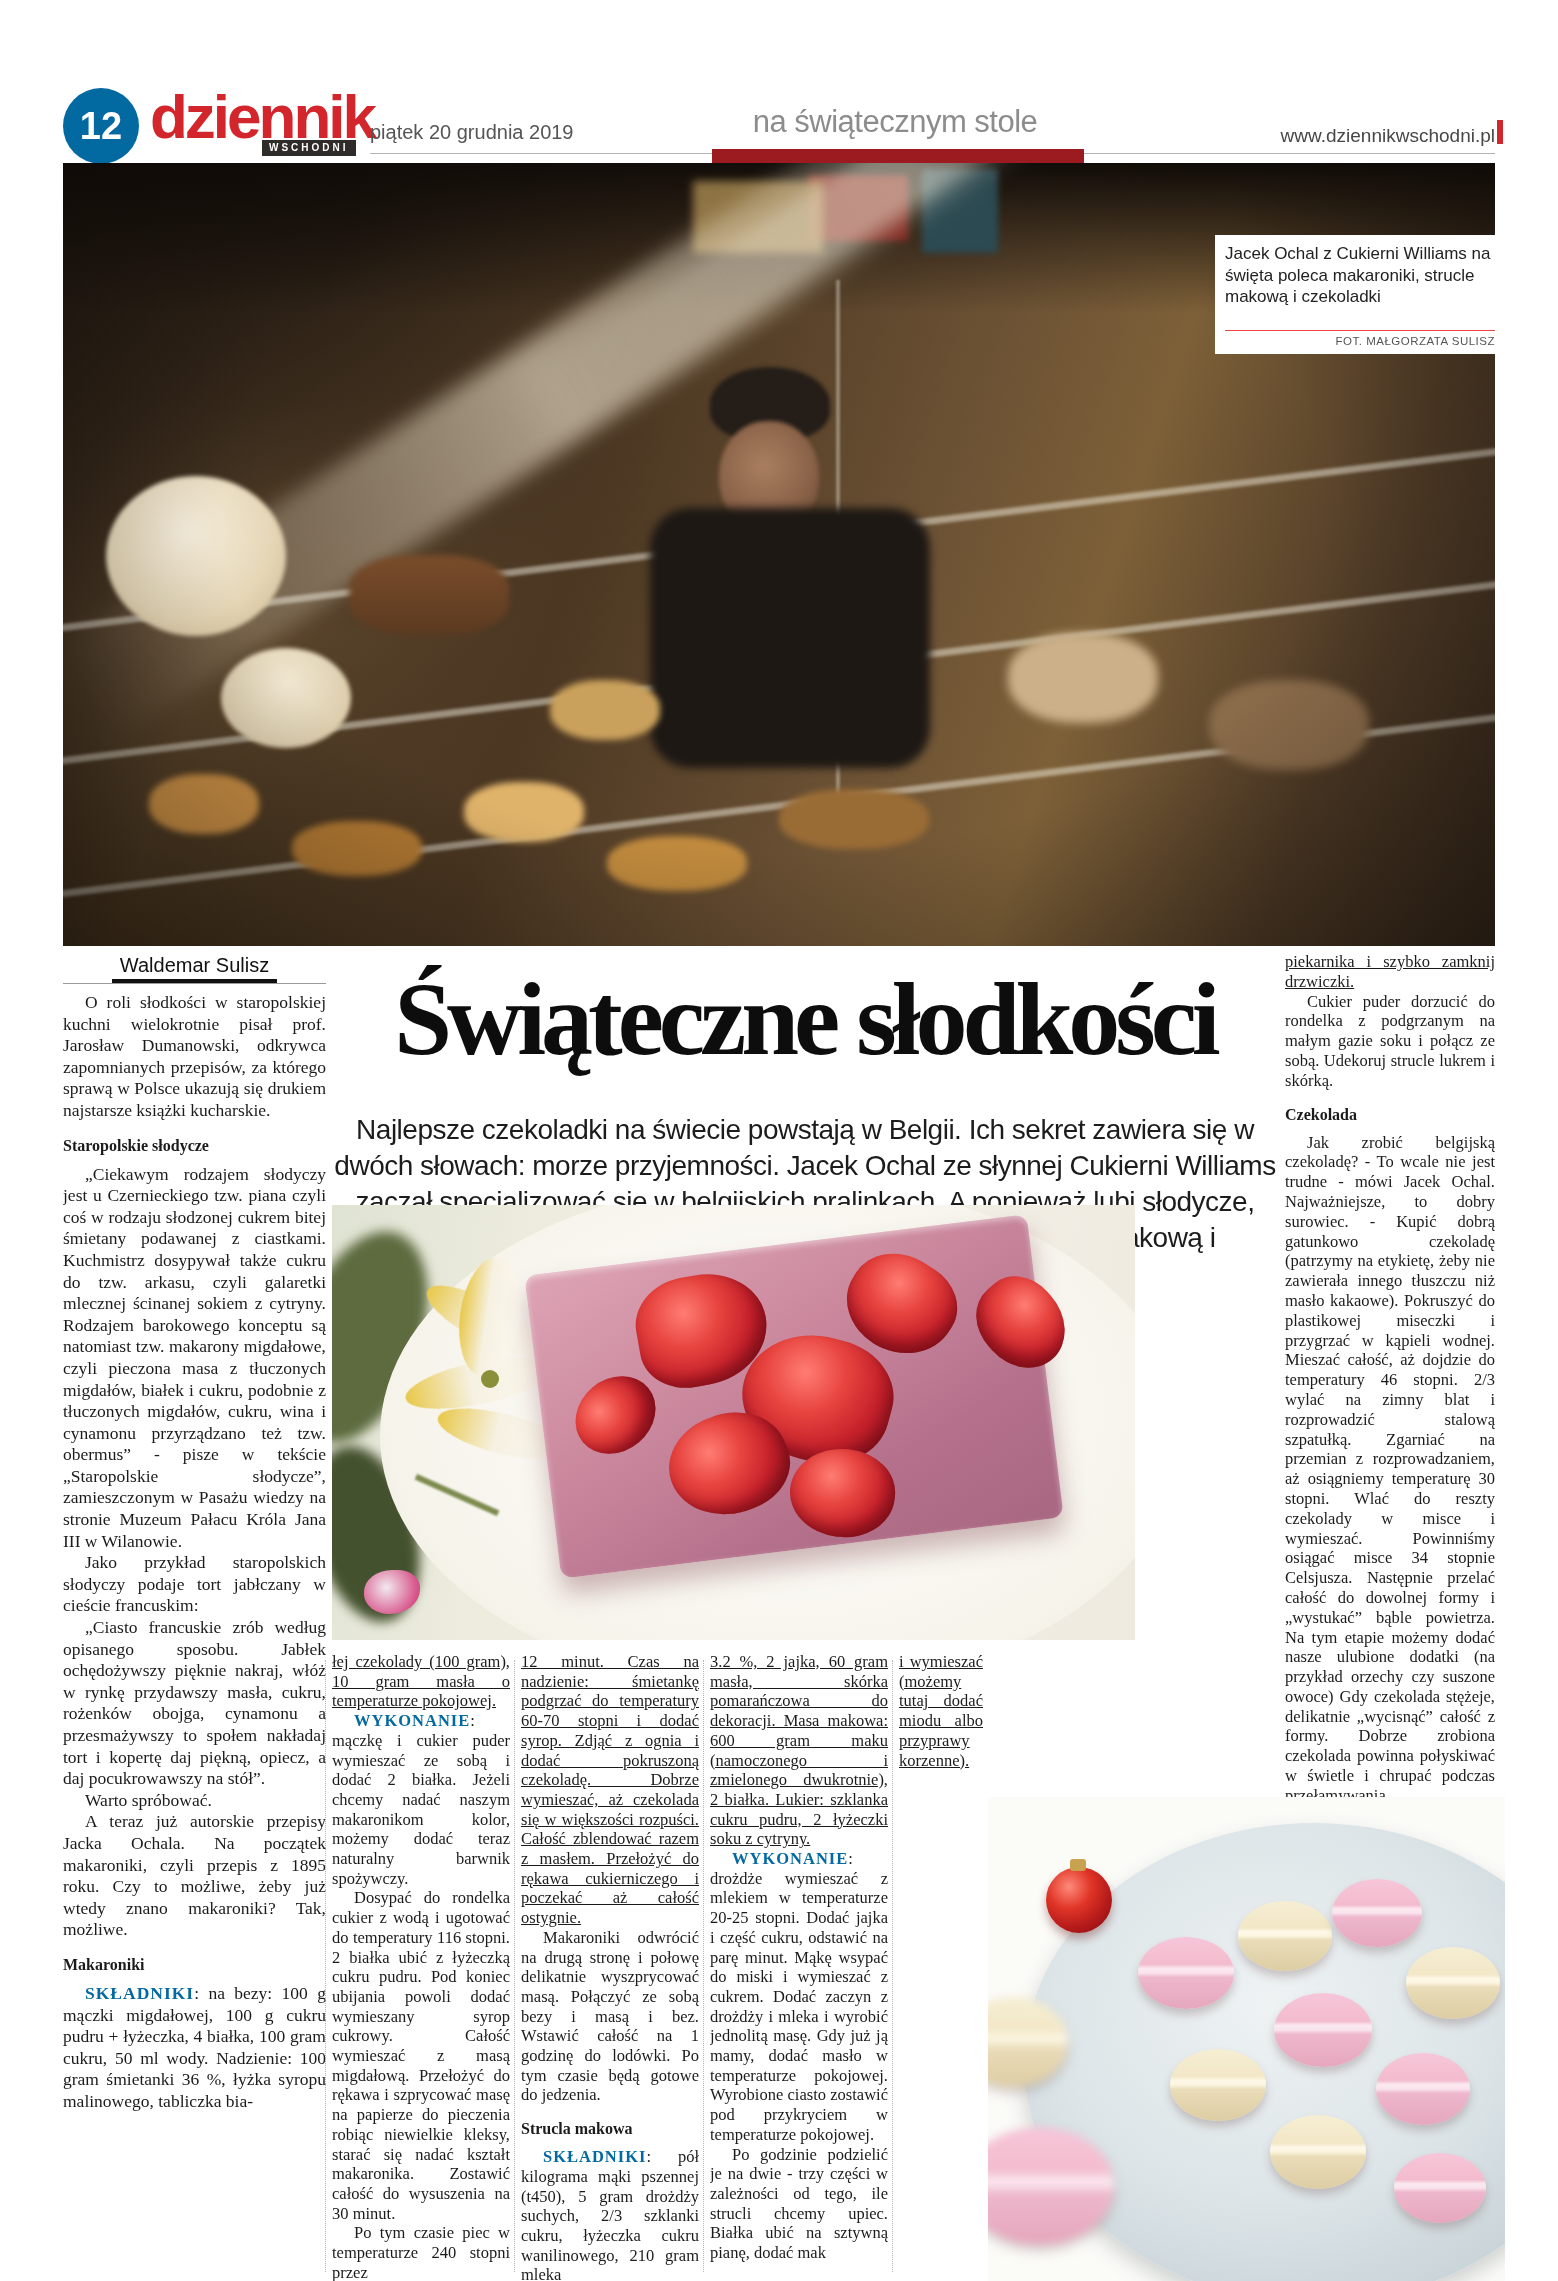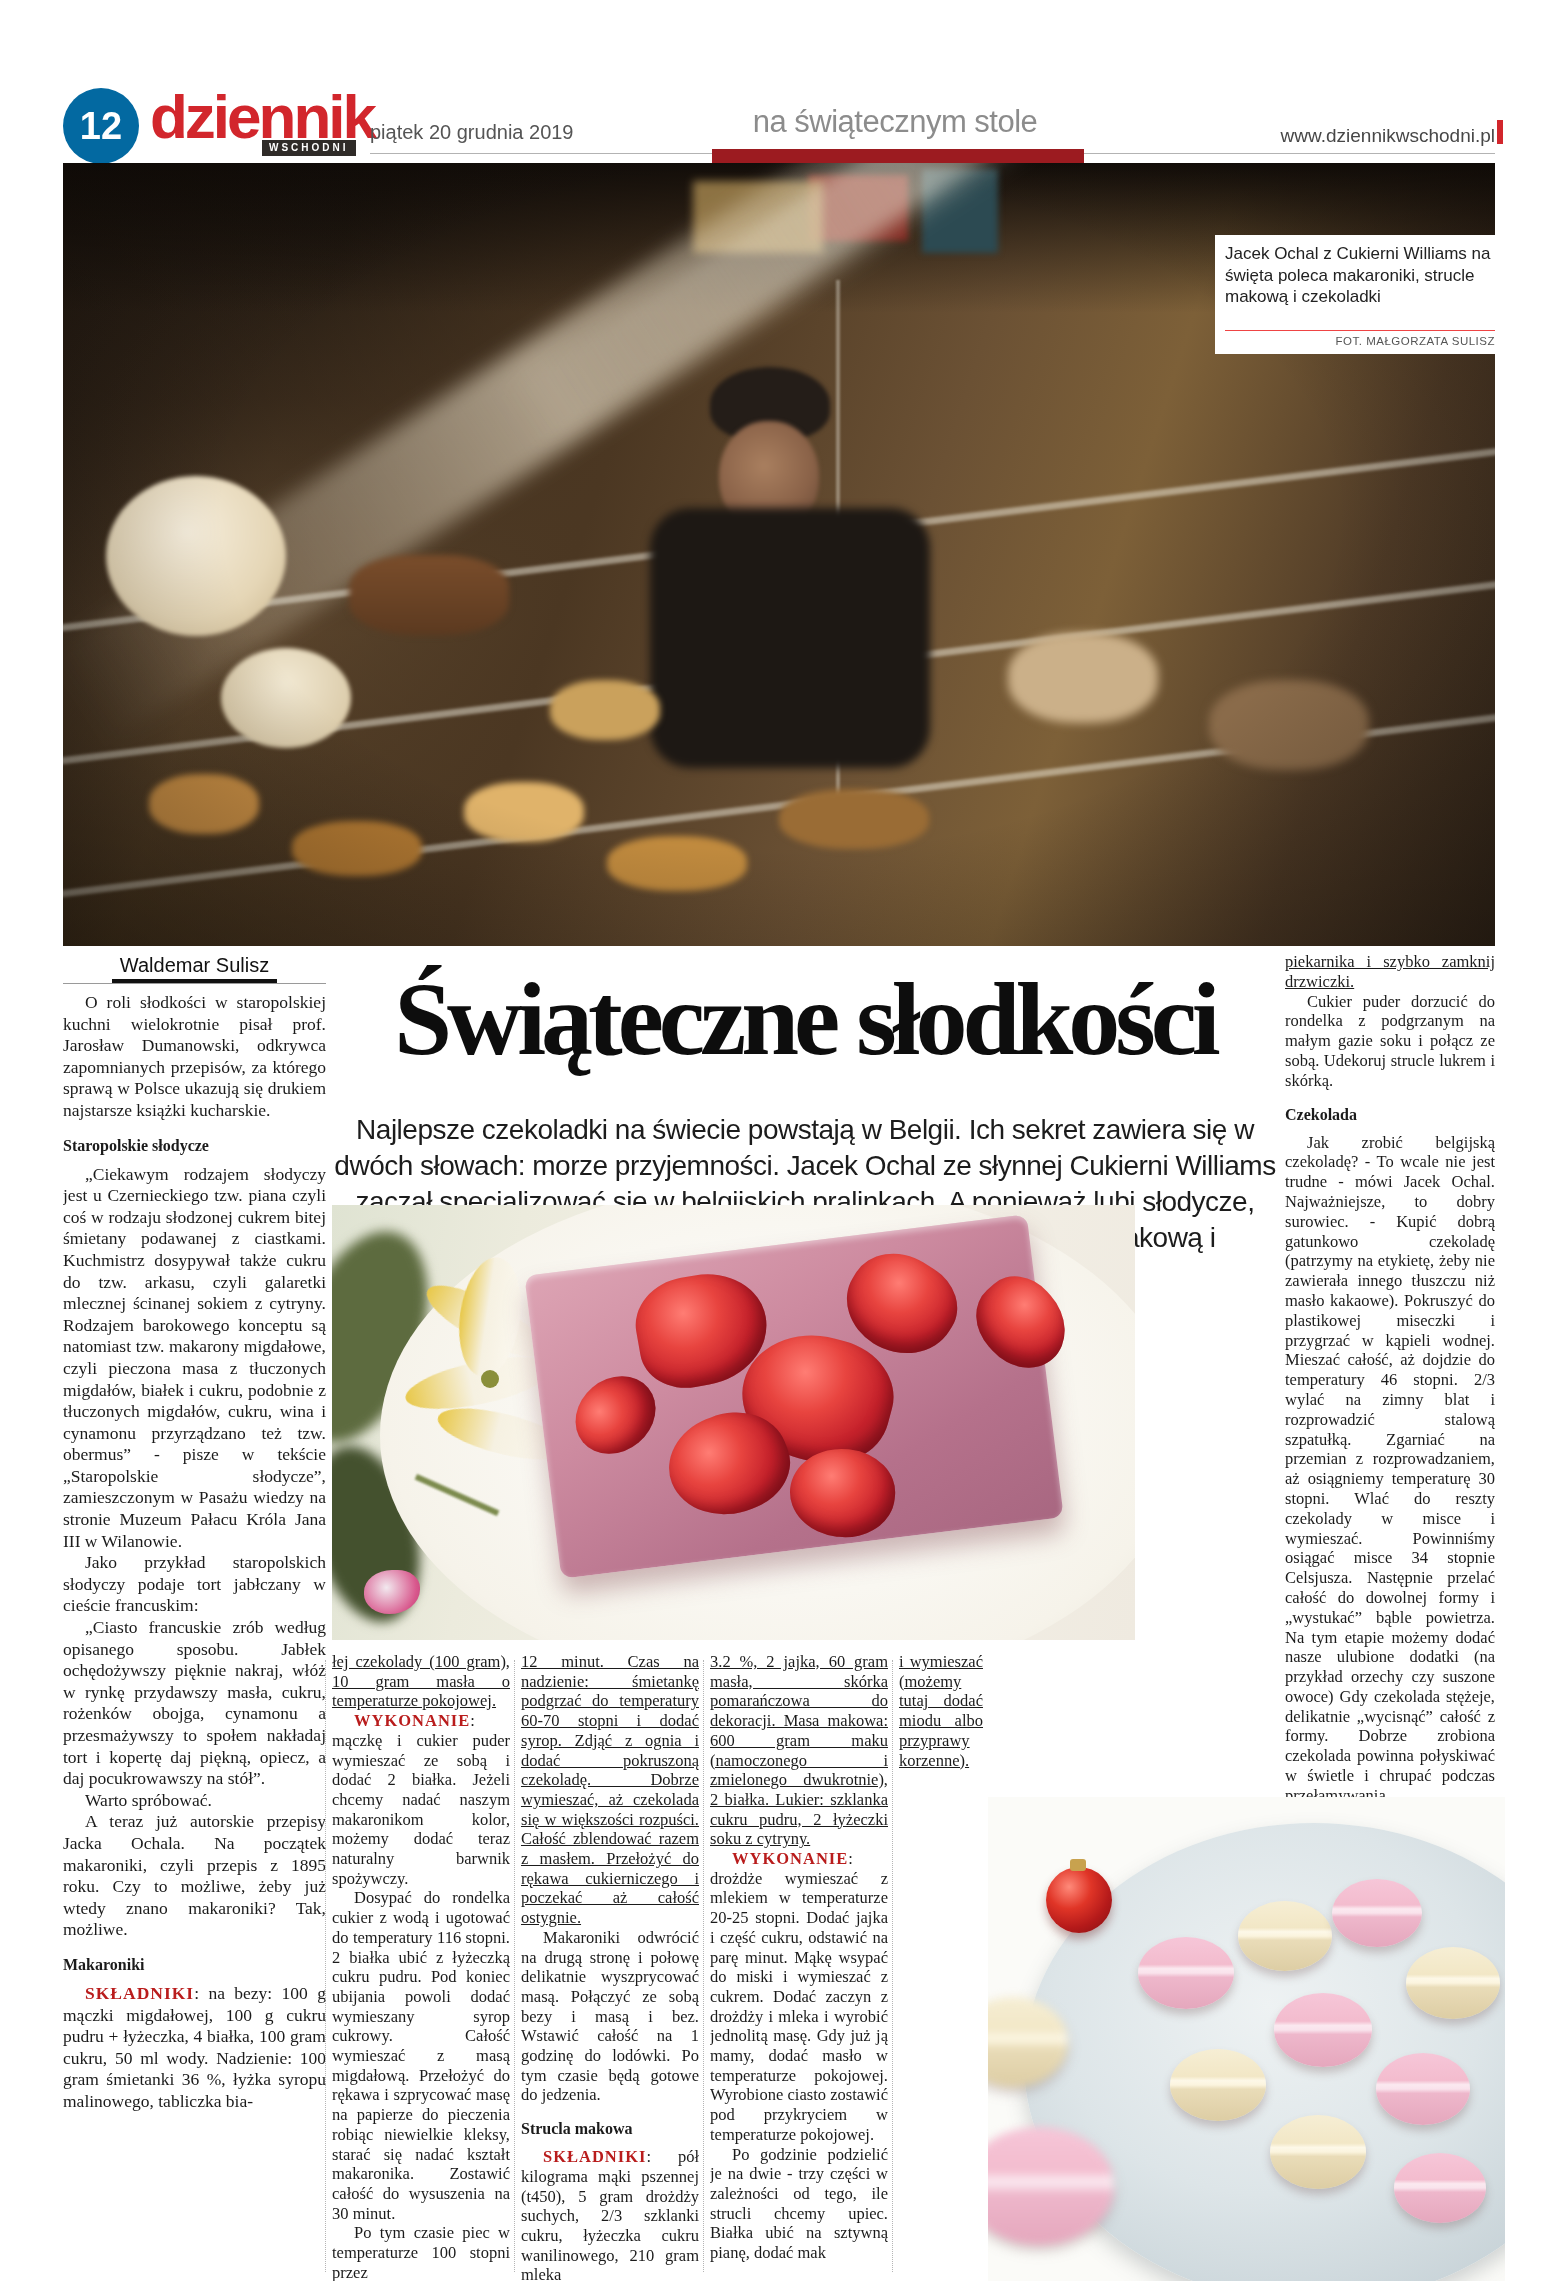--- a/index.html
+++ b/index.html
@@ -55,21 +55,21 @@
 
   
   .headline{left:330px;top:944px;width:950px;height:160px;overflow:hidden;text-align:center;
             font:700 104px/150px "Liberation Serif",serif;color:#0d0d0d;letter-spacing:-5px;}
   .lede{left:333px;top:1112px;width:944px;height:150px;overflow:hidden;text-align:center;
         font:28px/36px "Liberation Sans",sans-serif;color:#1c1c1c;letter-spacing:-0.5px;}
   .col{overflow:hidden;text-align:justify;hyphens:auto;}
   .col p{margin:0;text-indent:22px;}
   .col p.noindent{text-indent:0;text-decoration:underline;}
   .col .subhead{font-weight:700;font-size:16px;line-height:24px;margin:12px 0 6px;text-indent:0;text-align:left;}
-  .kw{color:#b91c1c;font-weight:700;letter-spacing:1px;}
+  .kw{color:#0369a1;font-weight:700;letter-spacing:1px;}
   .col1{left:63px;top:952px;width:263px;height:1329px;font-size:17.5px;line-height:21.6px;}
   .author-wrap{border-bottom:1px solid #9a9a9a;text-align:center;margin-bottom:8px;}
   .author{display:inline-block;border-bottom:4px solid #111;padding:0 8px 1px;
           font:20px/26px "Liberation Sans",sans-serif;color:#111;}
   .col6{left:1285px;top:952px;width:210px;height:862px;font-size:16.5px;line-height:19.8px;}
   .rcol{top:1652px;width:178px;height:629px;font-size:16.5px;line-height:19.7px;}
   .c2{left:332px;} .c3{left:521px;} .c4{left:710px;} .c5{left:899px;}
   .vrule{top:1660px;width:0;height:612px;border-left:1px dotted #b5b5b5;}
   .cutout{float:right;width:86px;height:484px;margin:145px 0 0 8px;}
 
@@ -190,21 +190,21 @@
 
   <div class="abs vrule" style="left:325px;"></div>
   <div class="abs vrule" style="left:514px;"></div>
   <div class="abs vrule" style="left:703px;"></div>
   <div class="abs vrule" style="left:892px;"></div>
 
   <div class="abs col rcol c2">
     <p class="noindent">łej czekolady (100 gram), 10 gram masła o temperaturze pokojowej.</p>
     <p><span class="kw">WYKONANIE</span><span>: mączkę i cukier puder wymieszać ze sobą i dodać 2 białka. Jeżeli chcemy nadać naszym makaronikom kolor, możemy dodać teraz naturalny barwnik spożywczy.</span></p>
     <p>Dosypać do rondelka cukier z wodą i ugotować do temperatury 116 stopni. 2 białka ubić z łyżeczką cukru pudru. Pod koniec ubijania powoli dodać wymieszany syrop cukrowy. Całość wymieszać z masą migdałową. Przełożyć do rękawa i szprycować masę na papierze do pieczenia robiąc niewielkie kleksy, starać się nadać kształt makaronika. Zostawić całość do wysuszenia na 30 minut.</p>
-    <p>Po tym czasie piec w temperaturze 100 stopni przez</p>
+    <p>Po tym czasie piec w temperaturze 240 stopni przez</p>
   </div>
 
   <div class="abs col rcol c3">
     <p class="noindent">12 minut. Czas na nadzienie: śmietankę podgrzać do temperatury 60-70 stopni i dodać syrop. Zdjąć z ognia i dodać pokruszoną czekoladę. Dobrze wymieszać, aż czekolada się w większości rozpuści. Całość zblendować razem z masłem. Przełożyć do rękawa cukierniczego i poczekać aż całość ostygnie.</p>
     <p>Makaroniki odwrócić na drugą stronę i połowę delikatnie wyszprycować masą. Połączyć ze sobą bezy i masą i bez. Wstawić całość na 1 godzinę do lodówki. Po tym czasie będą gotowe do jedzenia.</p>
     <div class="subhead">Strucla makowa</div>
     <p><span class="kw">SKŁADNIKI</span><span>: pół kilograma mąki pszennej (t450), 5 gram drożdży suchych, 2/3 szklanki cukru, łyżeczka cukru wanilinowego, 210 gram mleka</span></p>
   </div>
 
   <div class="abs col rcol c4">

